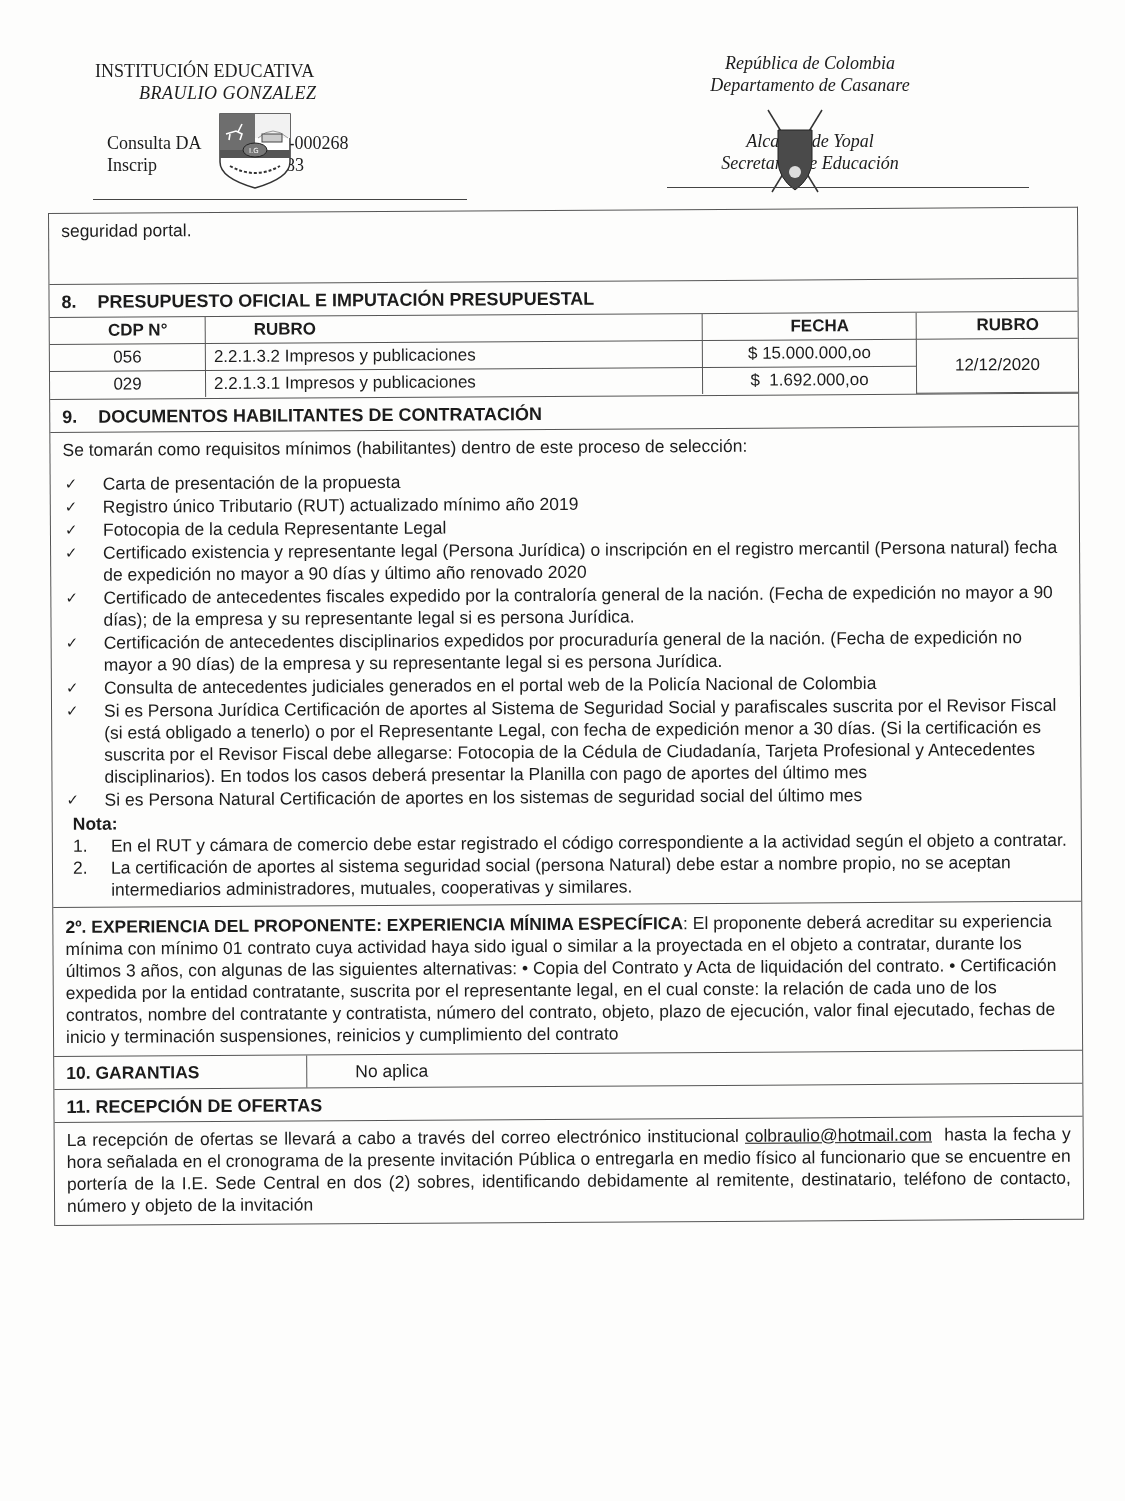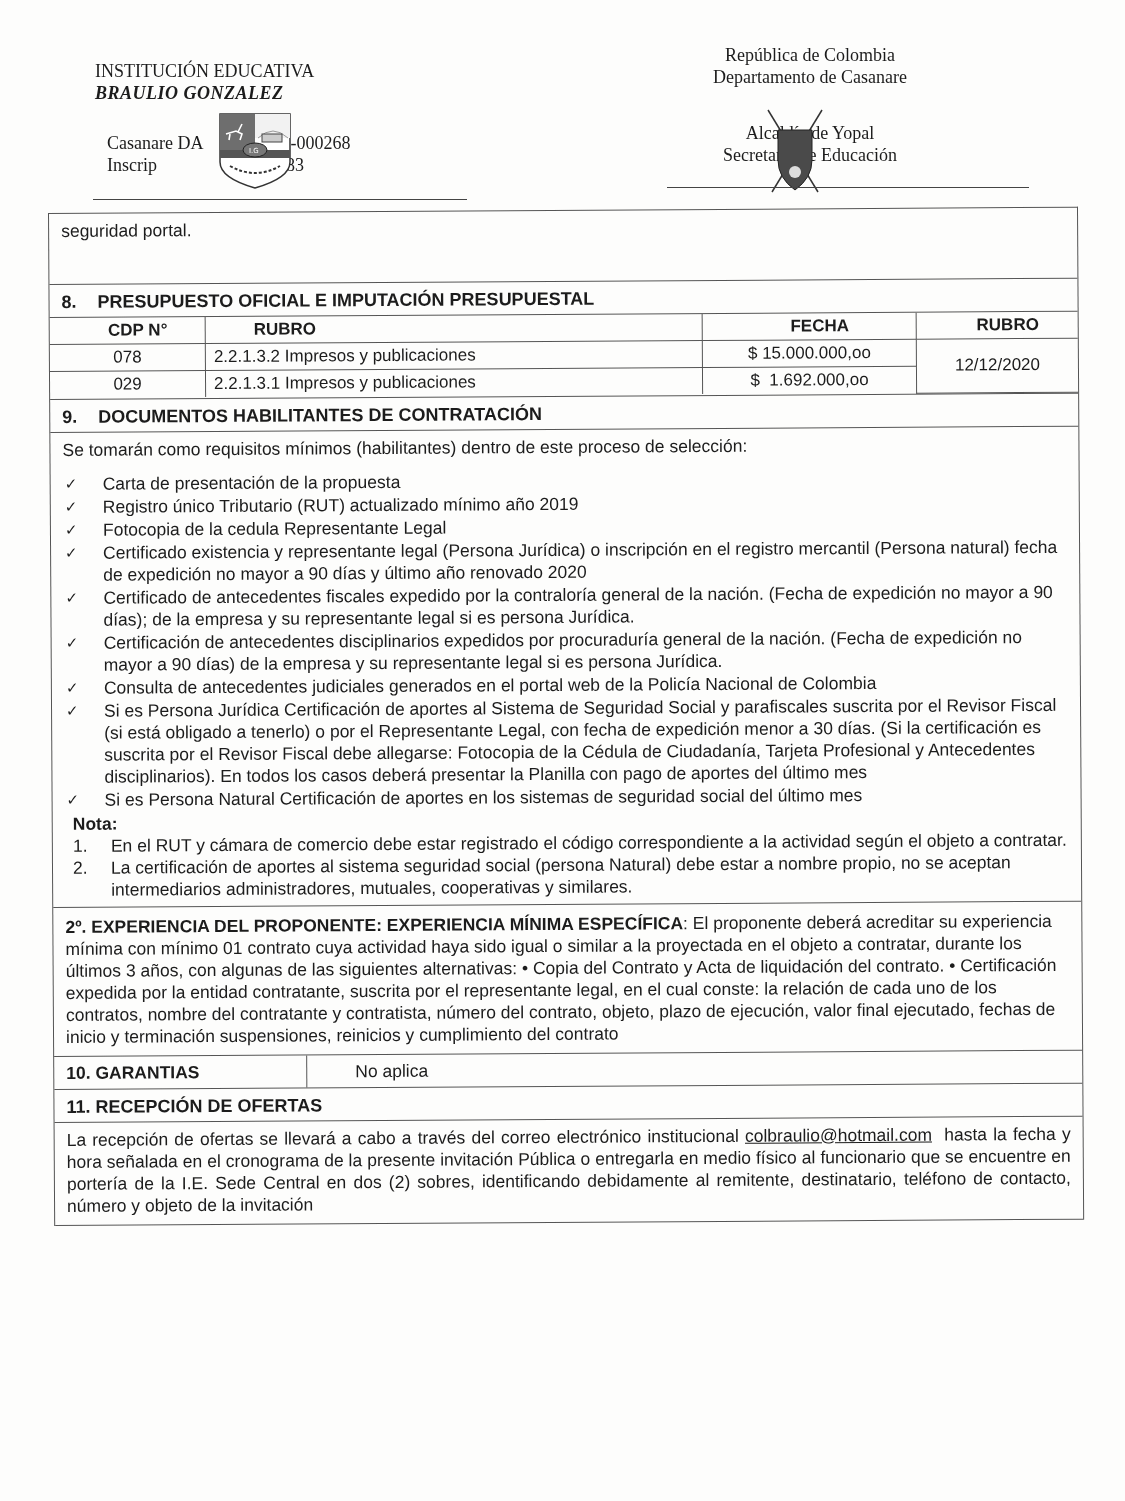--- a/index.html
+++ b/index.html
@@ -4,25 +4,25 @@
 <style>
   html, body { margin: 0; padding: 0; }
   body {
     width: 1125px; height: 1501px; background: #fdfdfc; position: relative; overflow: hidden;
     font-family: "Liberation Sans", sans-serif; color: #1c1c1c;
   }
   .serif { font-family: "Liberation Serif", serif; }
   
   .hdr-left { position: absolute; left: 95px; top: 60px; width: 300px; font-size: 18px; line-height: 22px; }
   .hdr-left .l1 { margin-left: 0px; font-family: Liberation Serif, serif; }
-  .hdr-left .l2 { font-weight: bold; font-style: italic; letter-spacing: 0.5px; }
+  .hdr-left .l2 { margin-left: 44px; font-weight: normal; font-style: italic; letter-spacing: 0.5px; }
   .hdr-left .reg { position: absolute; top: 72px; left: 12px; width: 300px; font-size: 18px; line-height: 22px; }
   .hdr-left .reg .r2 { }
   .crest-left { position: absolute; left: 218px; top: 112px; width: 74px; height: 78px; }
-  .hdr-right { position: absolute; left: 690px; top: 44px; width: 240px; font-size: 18px; line-height: 22px; text-align: center; }
+  .hdr-right { position: absolute; left: 690px; top: 52px; width: 240px; font-size: 18px; line-height: 22px; text-align: center; font-style: italic; }
   .hdr-right .sub { margin-top: 34px; }
   .crest-right { position: absolute; left: 760px; top: 106px; width: 70px; height: 90px; }
   .rule-left { position: absolute; left: 93px; top: 199px; width: 374px; border-top: 1.5px solid #444; }
   .rule-right { position: absolute; left: 667px; top: 187px; width: 362px; border-top: 1.5px solid #444; }
 
   
   .doc { position: absolute; left: 48px; top: 213px; width: 1028px; border: 1.5px solid #555; border-bottom: none; transform: rotate(-0.35deg); transform-origin: left top; }
   .row { border-bottom: 1.5px solid #555; font-size: 17.5px; line-height: 22px; }
   .pad { padding: 6px 12px; }
   .sec-title { font-weight: bold; font-size: 18px; padding: 6px 12px 4px 12px; }
@@ -50,21 +50,21 @@
   a.mail { color: #1c1c1c; text-decoration: underline; }
   .cut { height: 8px; overflow: hidden; font-size: 17.5px; line-height: 22px; padding: 0 12px; color: #333; }
 </style>
 </head>
 <body>
 
 <div class="hdr-left serif">
   <div class="l1">INSTITUCIÓN EDUCATIVA</div>
   <div class="l2">BRAULIO GONZALEZ</div>
   <div class="reg">
-    <div><span>Casanare DA</span><span style="display:inline-block;width:78px"></span><span>1-000268</span></div>
+    <div><span>Consulta DA</span><span style="display:inline-block;width:78px"></span><span>1-000268</span></div>
     <div class="r2"><span>Inscrip</span><span style="display:inline-block;width:84px"></span><span>1201083</span></div>
   </div>
 </div>
 <svg class="crest-left" viewBox="0 0 74 78">
   <path d="M2 2 H72 V50 Q72 66 37 76 Q2 66 2 50 Z" fill="#fff" stroke="#333" stroke-width="1.5"></path>
   <rect x="2" y="2" width="35" height="36" fill="#6e6e6e"></rect>
   <rect x="37" y="2" width="35" height="24" fill="#f2f2f2"></rect>
   <path d="M8 22 l10 -3 l6 3 l-2 6 M12 22 l-1 6 M20 20 l4 -8" stroke="#fff" stroke-width="1.6" fill="none"></path>
   <path d="M40 26 q15 -14 30 0" stroke="#999" fill="none"></path>
   <rect x="44" y="22" width="20" height="8" fill="#ccc" stroke="#444"></rect>
@@ -101,21 +101,21 @@
   <div class="row">
     <table class="budget">
       <tbody>
           <tr>
         <th class="c-center" style="width:118px">CDP N°</th>
         <th style="padding-left:48px">RUBRO</th>
         <th class="c-center" style="width:176px">FECHA</th>
         <th class="c-center" style="width:124px">RUBRO</th>
       </tr>
       <tr>
-        <td class="c-center">078</td>
+        <td class="c-center">056</td>
         <td>2.2.1.3.2  Impresos y publicaciones</td>
         <td class="c-center">$ 15.000.000,oo</td>
         <td class="c-center" rowspan="2">12/12/2020</td>
       </tr>
       <tr>
         <td class="c-center">029</td>
         <td>2.2.1.3.1  Impresos y publicaciones</td>
         <td class="c-center" style="white-space:pre">$  1.692.000,oo</td>
       </tr>
     </tbody>

